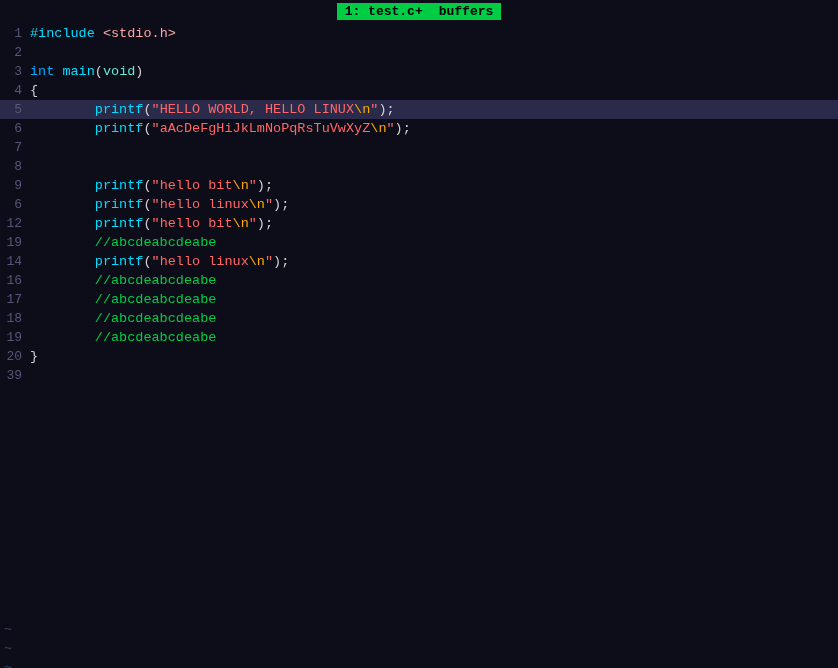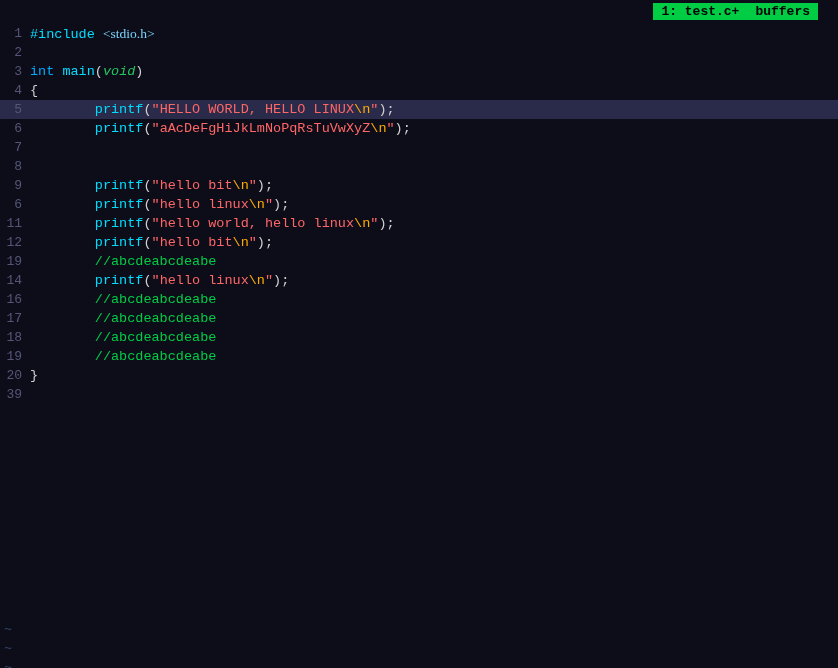--- a/index.html
+++ b/index.html
@@ -17,21 +17,21 @@
       background: #0d0d1a;
       width: 838px;
       height: 620px;
       overflow: hidden;
       position: relative;
     }
 
     .tab-bar {
       display: flex;
       align-items: center;
-      justify-content: flex-end;
+      justify-content: center;
       background: #0d0d1a;
       height: 22px;
       padding: 0 20px;
     }
 
     .tab-active {
       background: #00cc44;
       color: #000;
       padding: 1px 8px;
       font-size: 13px;
@@ -102,29 +102,29 @@
 <div id="editor">
 
   <div class="tab-bar">
     <span class="tab-active">1: test.c+</span>
     <span class="buffers-btn">buffers</span>
   </div>
 
   <div class="code-area" id="code-lines">
   <div class="line">
         <span class="line-num">1</span>
-        <span class="line-content"><span style="color: rgb(0, 221, 255);">#include </span><span style="color: #7dd3fc; font-family: Liberation Serif, serif;">&lt;stdio.h&gt;</span></span>
+        <span class="line-content"><span style="color: rgb(0, 221, 255);">#include </span><span style="color: #fca5a5;">&lt;stdio.h&gt;</span></span>
       </div>
       <div class="line">
         <span class="line-num">2</span>
         <span class="line-content"></span>
       </div>
       <div class="line">
         <span class="line-num">3</span>
-        <span class="line-content"><span style="color: rgb(0, 170, 255); text-align: right;">int</span><span style="color: rgb(208, 208, 208);"> </span><span style="color: rgb(0, 221, 255);">main</span><span style="color: rgb(208, 208, 208);">(</span><span style="color: #22c55e; font-style: italic;">void</span><span style="color: rgb(208, 208, 208);">)</span></span>
+        <span class="line-content"><span style="color: rgb(0, 170, 255); text-align: right;">int</span><span style="color: rgb(208, 208, 208);"> </span><span style="color: rgb(0, 221, 255);">main</span><span style="color: rgb(208, 208, 208);">(</span><span style="color: #5eead4;">void</span><span style="color: rgb(208, 208, 208);">)</span></span>
       </div>
       <div class="line">
         <span class="line-num">4</span>
         <span class="line-content"><span style="color: rgb(208, 208, 208);">{</span></span>
       </div>
       <div class="line highlighted">
         <span class="line-num">5</span>
         <span class="line-content"><span style="color: rgb(0, 221, 255);">	printf</span><span style="color: rgb(208, 208, 208);">(</span><span style="color: rgb(255, 102, 102);">"HELLO WORLD, HELLO LINUX</span><span style="color: rgb(255, 170, 0);">\n</span><span style="color: rgb(255, 102, 102);">"</span><span style="color: rgb(208, 208, 208);">);</span></span>
       </div>
       <div class="line">
@@ -141,24 +141,20 @@
       </div>
       <div class="line">
         <span class="line-num">9</span>
         <span class="line-content"><span style="color: rgb(0, 221, 255);">	printf</span><span style="color: rgb(208, 208, 208);">(</span><span style="color: rgb(255, 102, 102);">"hello bit</span><span style="color: rgb(255, 170, 0);">\n</span><span style="color: rgb(255, 102, 102);">"</span><span style="color: rgb(208, 208, 208);">);</span></span>
       </div>
       <div class="line">
         <span class="line-num">6</span>
         <span class="line-content"><span style="color: rgb(0, 221, 255);">	printf</span><span style="color: rgb(208, 208, 208);">(</span><span style="color: rgb(255, 102, 102);">"hello linux</span><span style="color: rgb(255, 170, 0);">\n</span><span style="color: rgb(255, 102, 102);">"</span><span style="color: rgb(208, 208, 208);">);</span></span>
       </div>
       <div class="line">
-        <span class="line-num">11</span>
-        <span class="line-content"><span style="color: rgb(0, 221, 255);">	printf</span><span style="color: rgb(208, 208, 208);">(</span><span style="color: rgb(255, 102, 102);">"hello world, hello linux</span><span style="color: rgb(255, 170, 0);">\n</span><span style="color: rgb(255, 102, 102);">"</span><span style="color: rgb(208, 208, 208);">);</span></span>
-      </div>
-      <div class="line">
         <span class="line-num">12</span>
         <span class="line-content"><span style="color: rgb(0, 221, 255);">	printf</span><span style="color: rgb(208, 208, 208);">(</span><span style="color: rgb(255, 102, 102);">"hello bit</span><span style="color: rgb(255, 170, 0);">\n</span><span style="color: rgb(255, 102, 102);">"</span><span style="color: rgb(208, 208, 208);">);</span></span>
       </div>
       <div class="line">
         <span class="line-num">19</span>
         <span class="line-content"><span style="color: rgb(0, 204, 68);">	//abcdeabcdeabe</span></span>
       </div>
       <div class="line">
         <span class="line-num">14</span>
         <span class="line-content"><span style="color: rgb(0, 221, 255);">	printf</span><span style="color: rgb(208, 208, 208);">(</span><span style="color: rgb(255, 102, 102);">"hello linux</span><span style="color: rgb(255, 170, 0);">\n</span><span style="color: rgb(255, 102, 102);">"</span><span style="color: rgb(208, 208, 208);">);</span></span>

